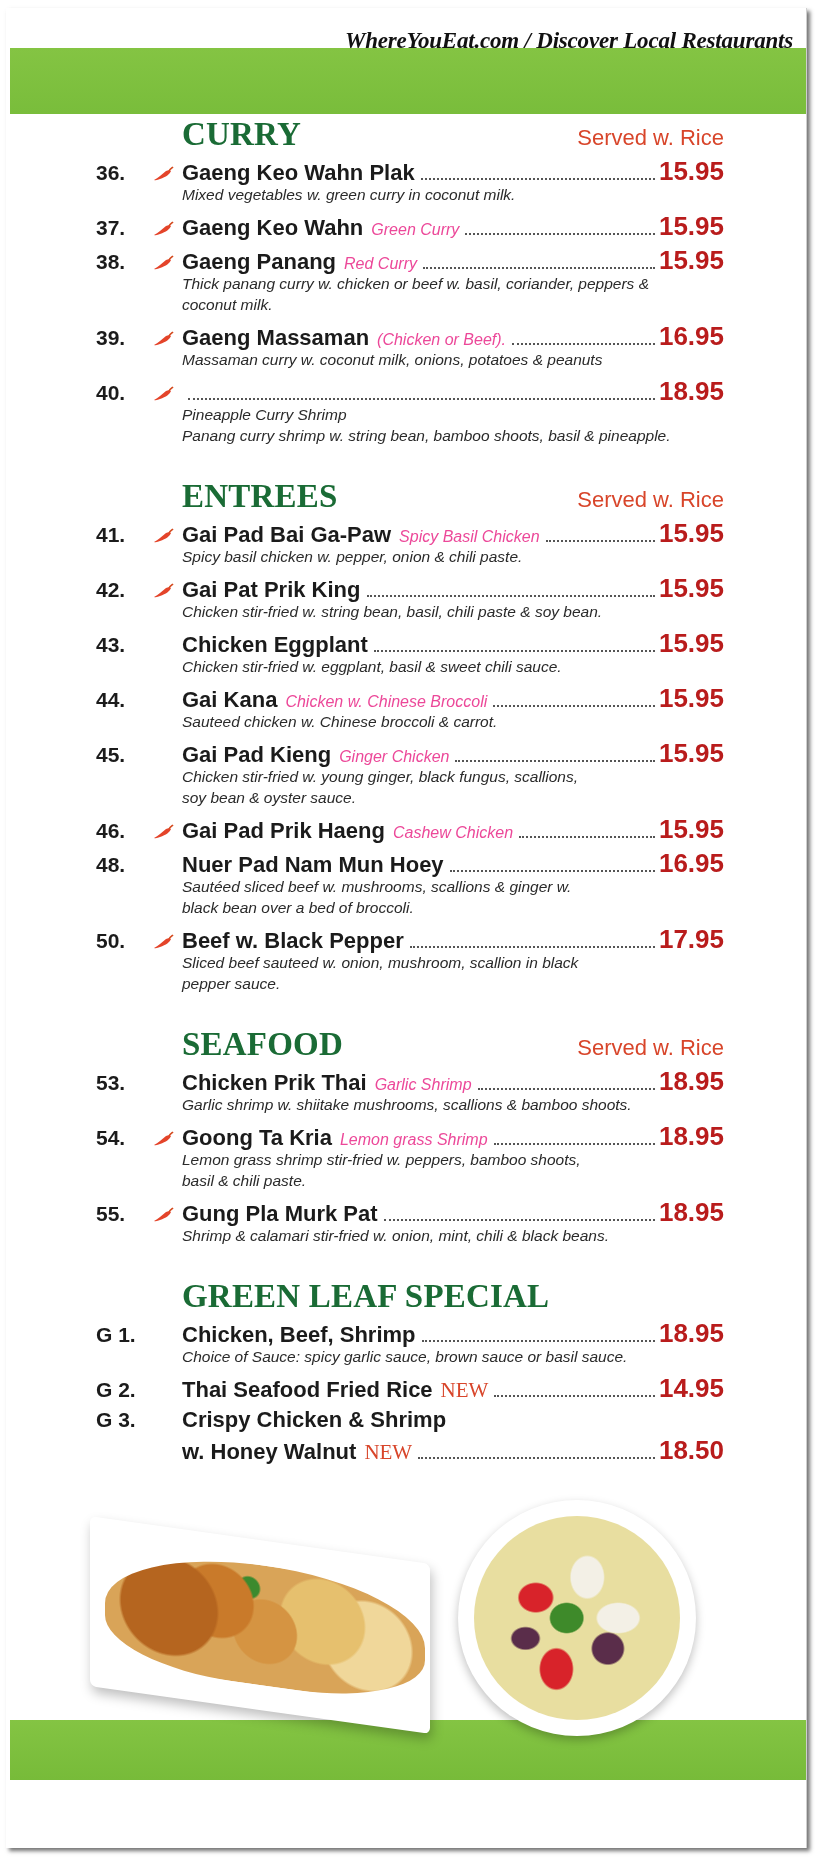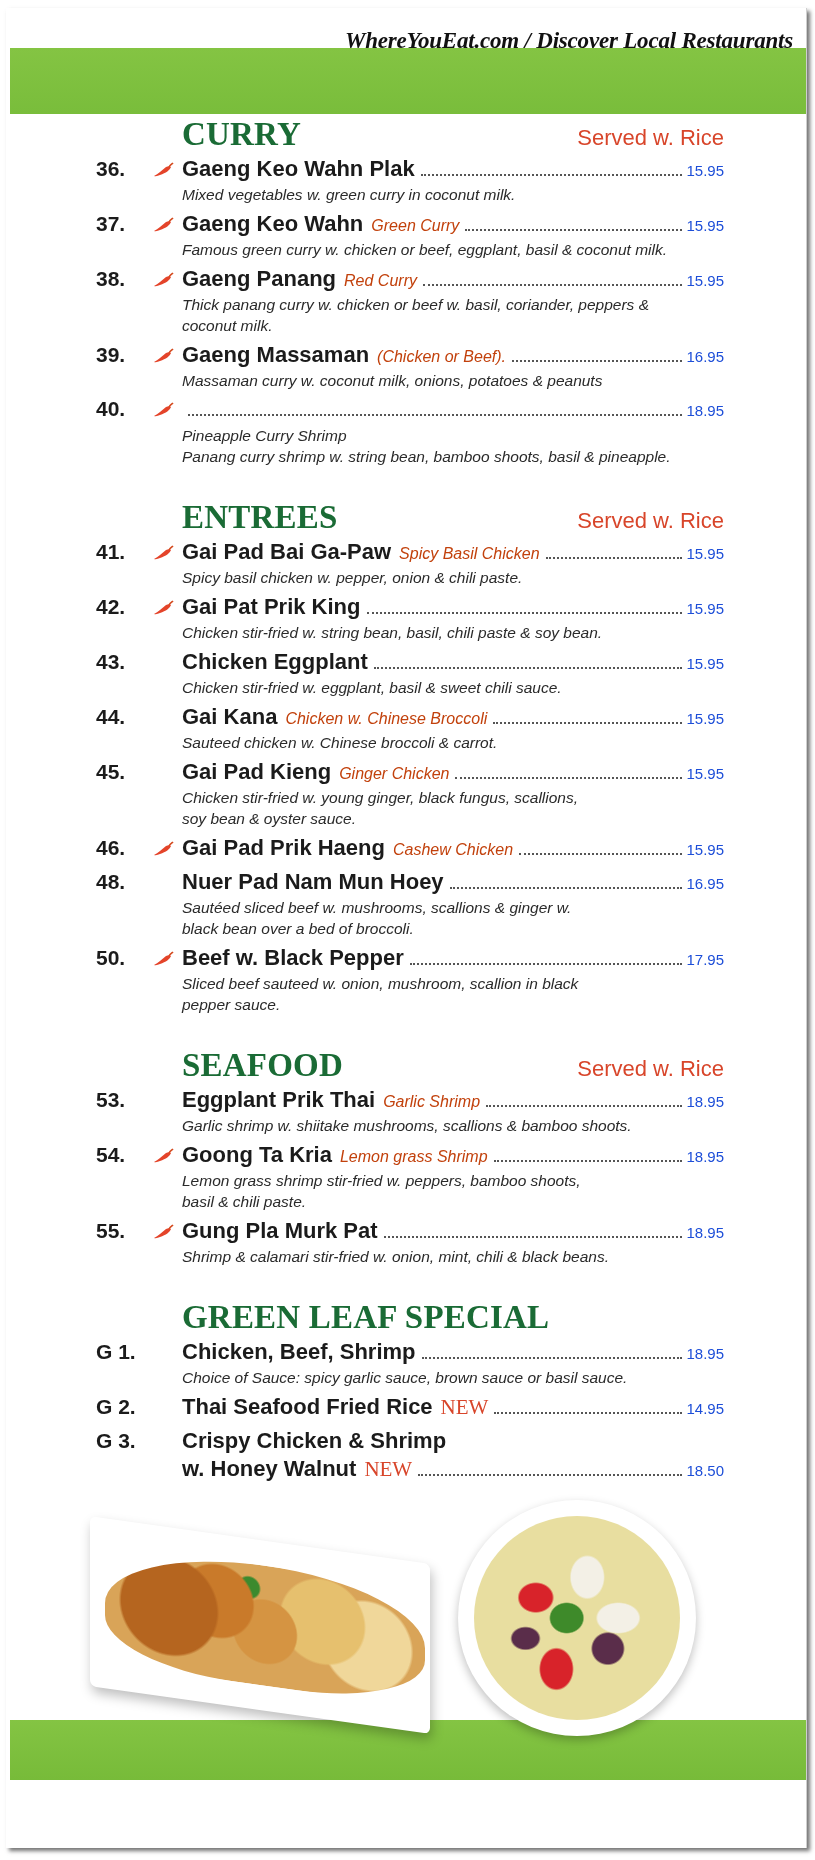--- a/index.html
+++ b/index.html
@@ -34,24 +34,24 @@
       font-family: "Liberation Sans", sans-serif; color: #d8452a;
       font-size: 22px; margin-left: 12px;
     }
     .item { position: relative; margin-bottom: 6px; }
     .item-row { display: flex; align-items: baseline; height: 28px; }
     .num { width: 56px; font-weight: bold; font-size: 21px; color: #1b1b1b; }
     .chili { width: 30px; height: 20px; display: inline-block; position: relative; top: 2px; }
     .chili svg { width: 22px; height: 16px; }
     .nochili { width: 30px; display: inline-block; }
     .name { font-weight: bold; font-size: 22px; color: #1b1b1b; white-space: nowrap; }
-    .alt { font-style: italic; font-size: 16px; color: #c2410c; margin-left: 8px; white-space: nowrap; }
+    .alt { font-style: italic; font-size: 16px; color: #ec4899; margin-left: 8px; white-space: nowrap; }
     .new { font-family: "Liberation Serif", serif; color: #d8452a; font-size: 21px; margin-left: 8px; }
     .dots { flex: 1; border-bottom: 2px dotted #555; margin: 0 4px 6px 6px; height: 1px; }
-    .price { font-weight: normal; font-size: 15px; color: #1d4ed8; white-space: nowrap; }
+    .price { font-weight: bold; font-size: 26px; color: #b91c1c; white-space: nowrap; }
     .desc { margin-left: 86px; font-style: italic; font-size: 15.5px; color: #2a2a2a; line-height: 21px; }
     .desc div { white-space: nowrap; }
     .gap-m { height: 26px; }
     .photos { position: absolute; left: 80px; top: 1500px; width: 660px; height: 240px; }
     .food-plate {
       position: absolute; left: 10px; top: 40px; width: 340px; height: 170px;
       background: #ffffff; transform: skewY(8deg);
       box-shadow: 2px 6px 12px rgba(0,0,0,0.25); border-radius: 6px;
     }
     .food-chicken {
@@ -117,23 +117,20 @@
         <span class="num">37.</span>
         <span class="chili"><svg viewBox="0 0 22 16">
             <path d="M2 14 C6 12,10 8,14 5 C16 4,18 4,19 5 C18 8,14 11,8 13 C6 14,4 14.5,2 14 Z" fill="#e4442a"></path>
             <path d="M17 5 C18 3,20 2,21 1" stroke="#d44a1e" stroke-width="1.6" fill="none"></path>
           </svg></span>
         <span class="name">Gaeng Keo Wahn</span>
         <span class="alt">Green Curry</span>
         <span class="dots"></span>
         <span class="price">15.95</span>
       </div>
-      <div class="desc">
-        <div>Famous green curry w. chicken or beef, eggplant, basil &amp; coconut milk.</div>
-      </div>
     </div>
     <div class="item">
       <div class="item-row">
         <span class="num">38.</span>
         <span class="chili"><svg viewBox="0 0 22 16">
             <path d="M2 14 C6 12,10 8,14 5 C16 4,18 4,19 5 C18 8,14 11,8 13 C6 14,4 14.5,2 14 Z" fill="#e4442a"></path>
             <path d="M17 5 C18 3,20 2,21 1" stroke="#d44a1e" stroke-width="1.6" fill="none"></path>
           </svg></span>
         <span class="name">Gaeng Panang</span>
         <span class="alt">Red Curry</span>
@@ -295,21 +292,21 @@
     </div>
     <div class="gap-m"></div>
     <div class="section-head">
       <span class="section-title">SEAFOOD</span>
       <span class="section-sub">Served w. Rice</span>
     </div>
     <div class="item">
       <div class="item-row">
         <span class="num">53.</span>
         <span class="nochili"></span>
-        <span class="name">Eggplant Prik Thai</span>
+        <span class="name">Chicken Prik Thai</span>
         <span class="alt">Garlic Shrimp</span>
         <span class="dots"></span>
         <span class="price">18.95</span>
       </div>
       <div class="desc">
         <div>Garlic shrimp w. shiitake mushrooms, scallions &amp; bamboo shoots.</div>
       </div>
     </div>
     <div class="item">
       <div class="item-row">

